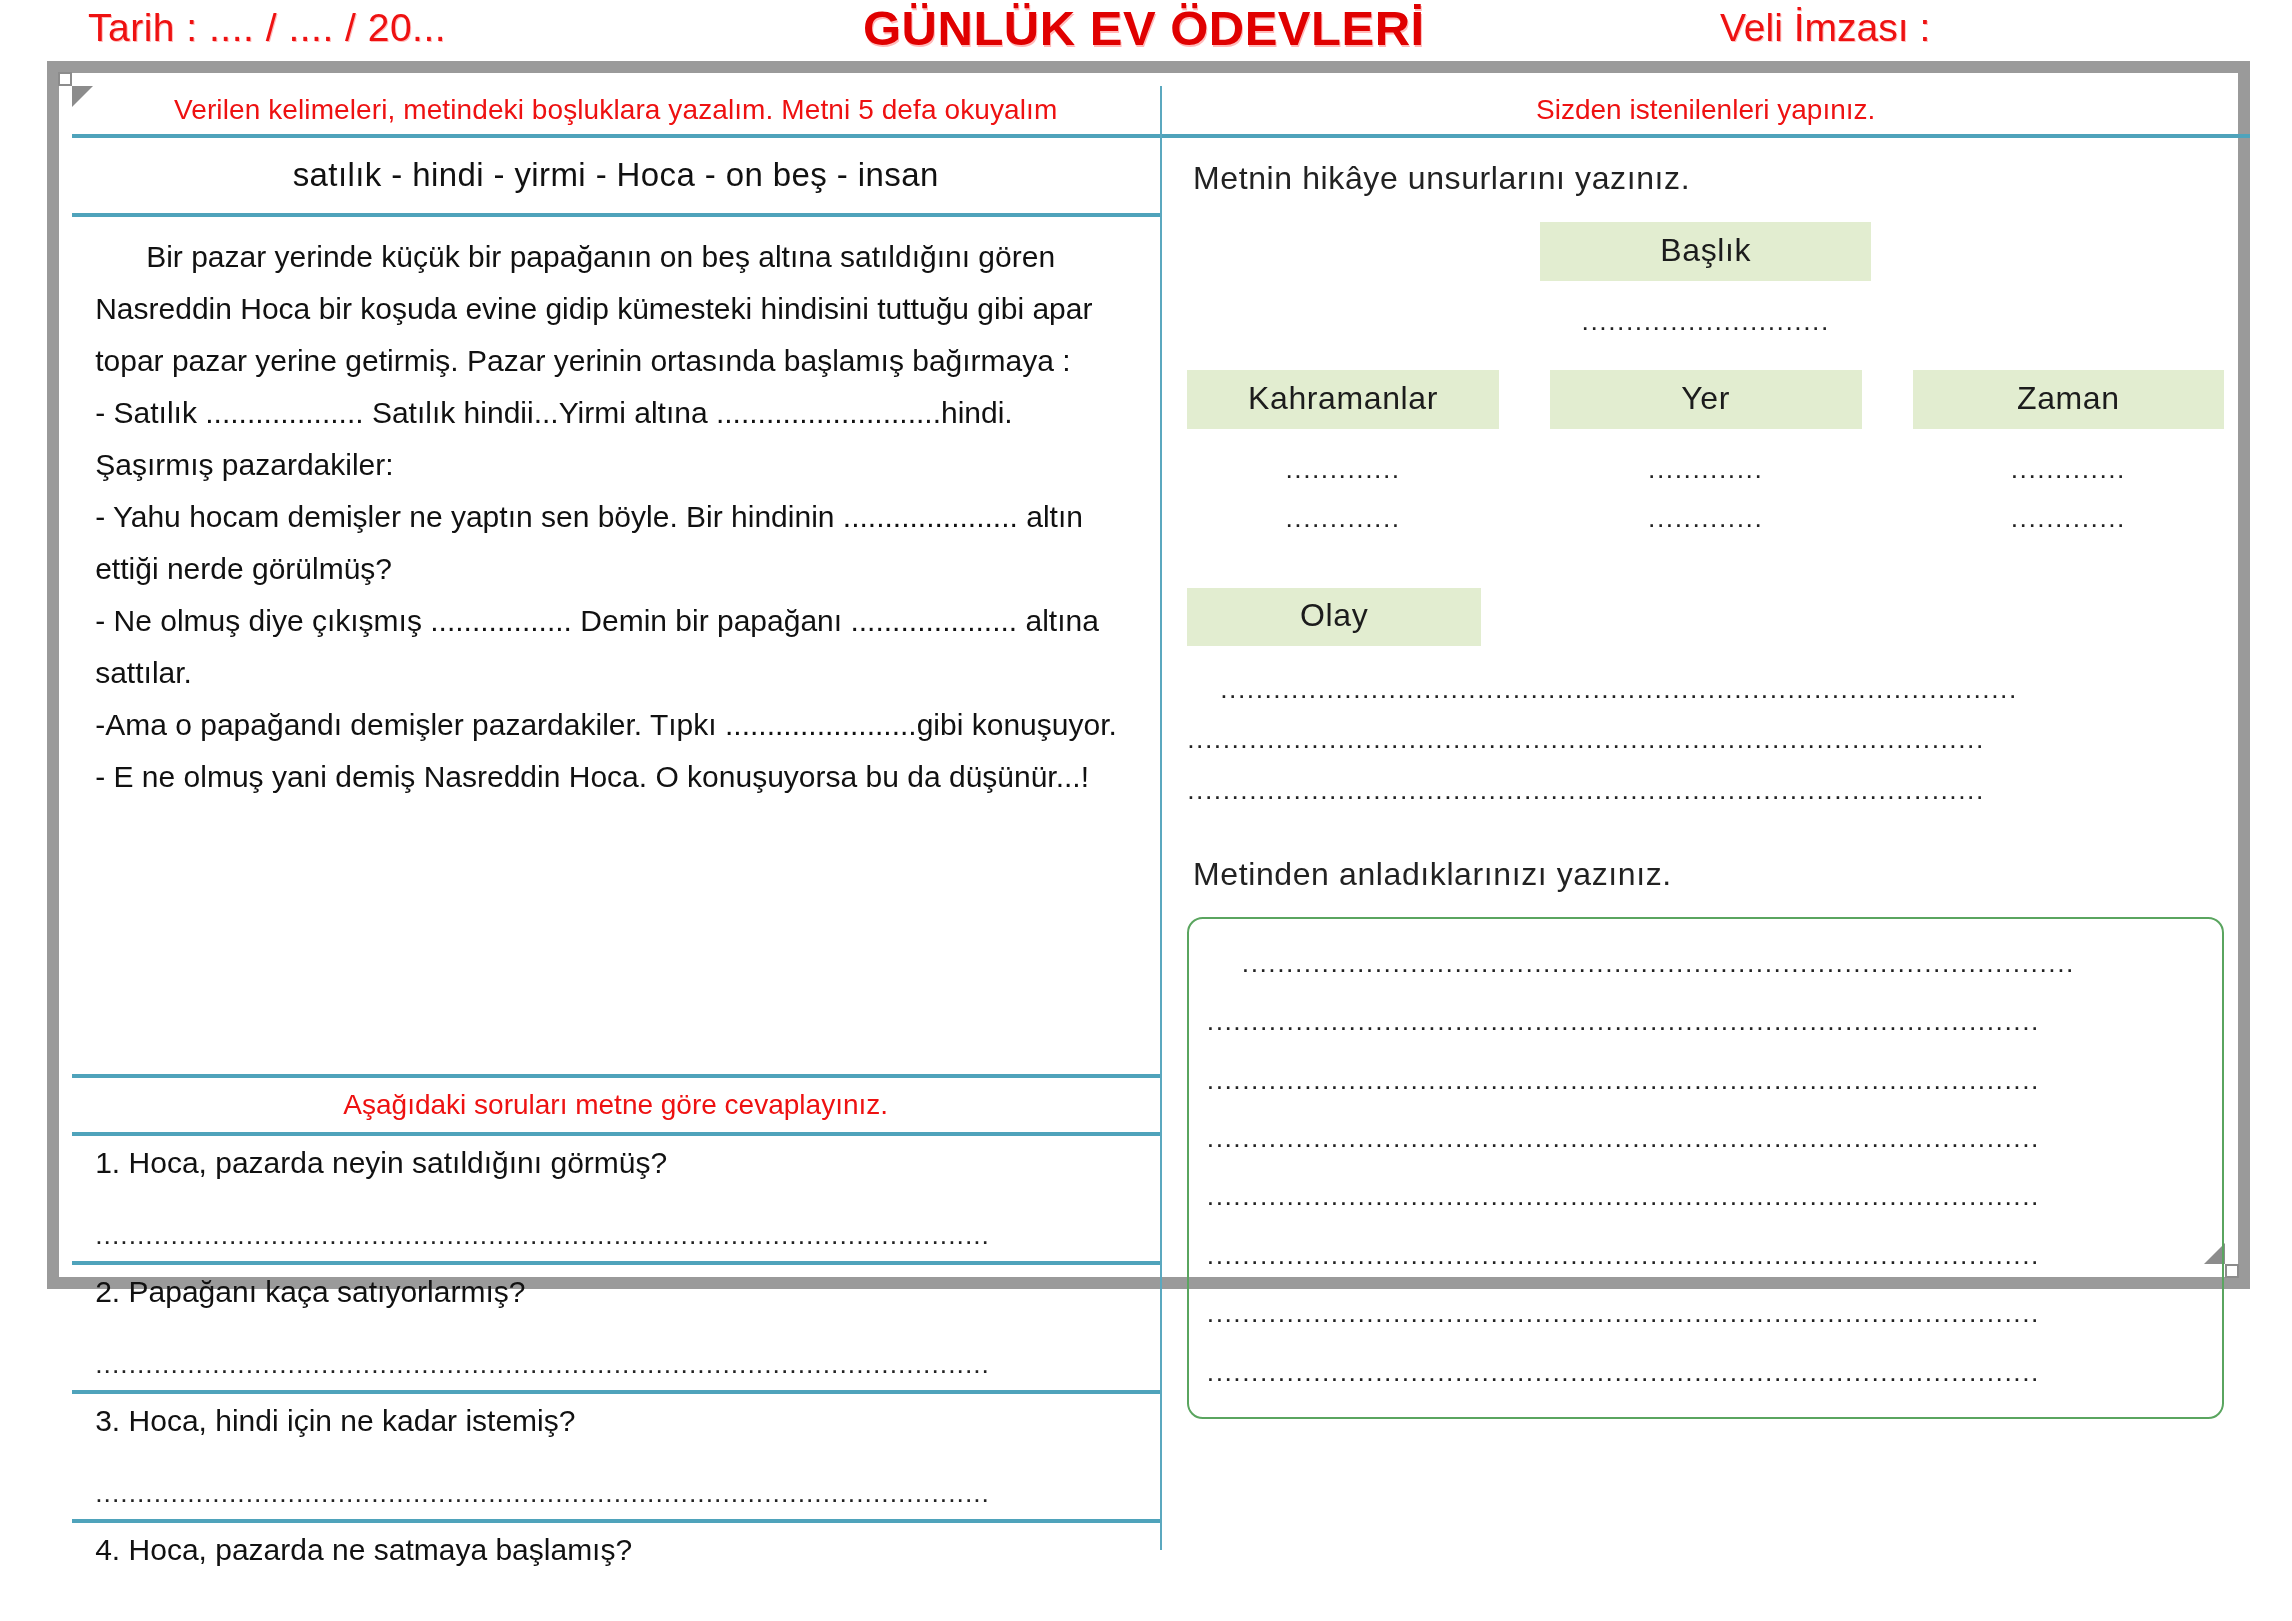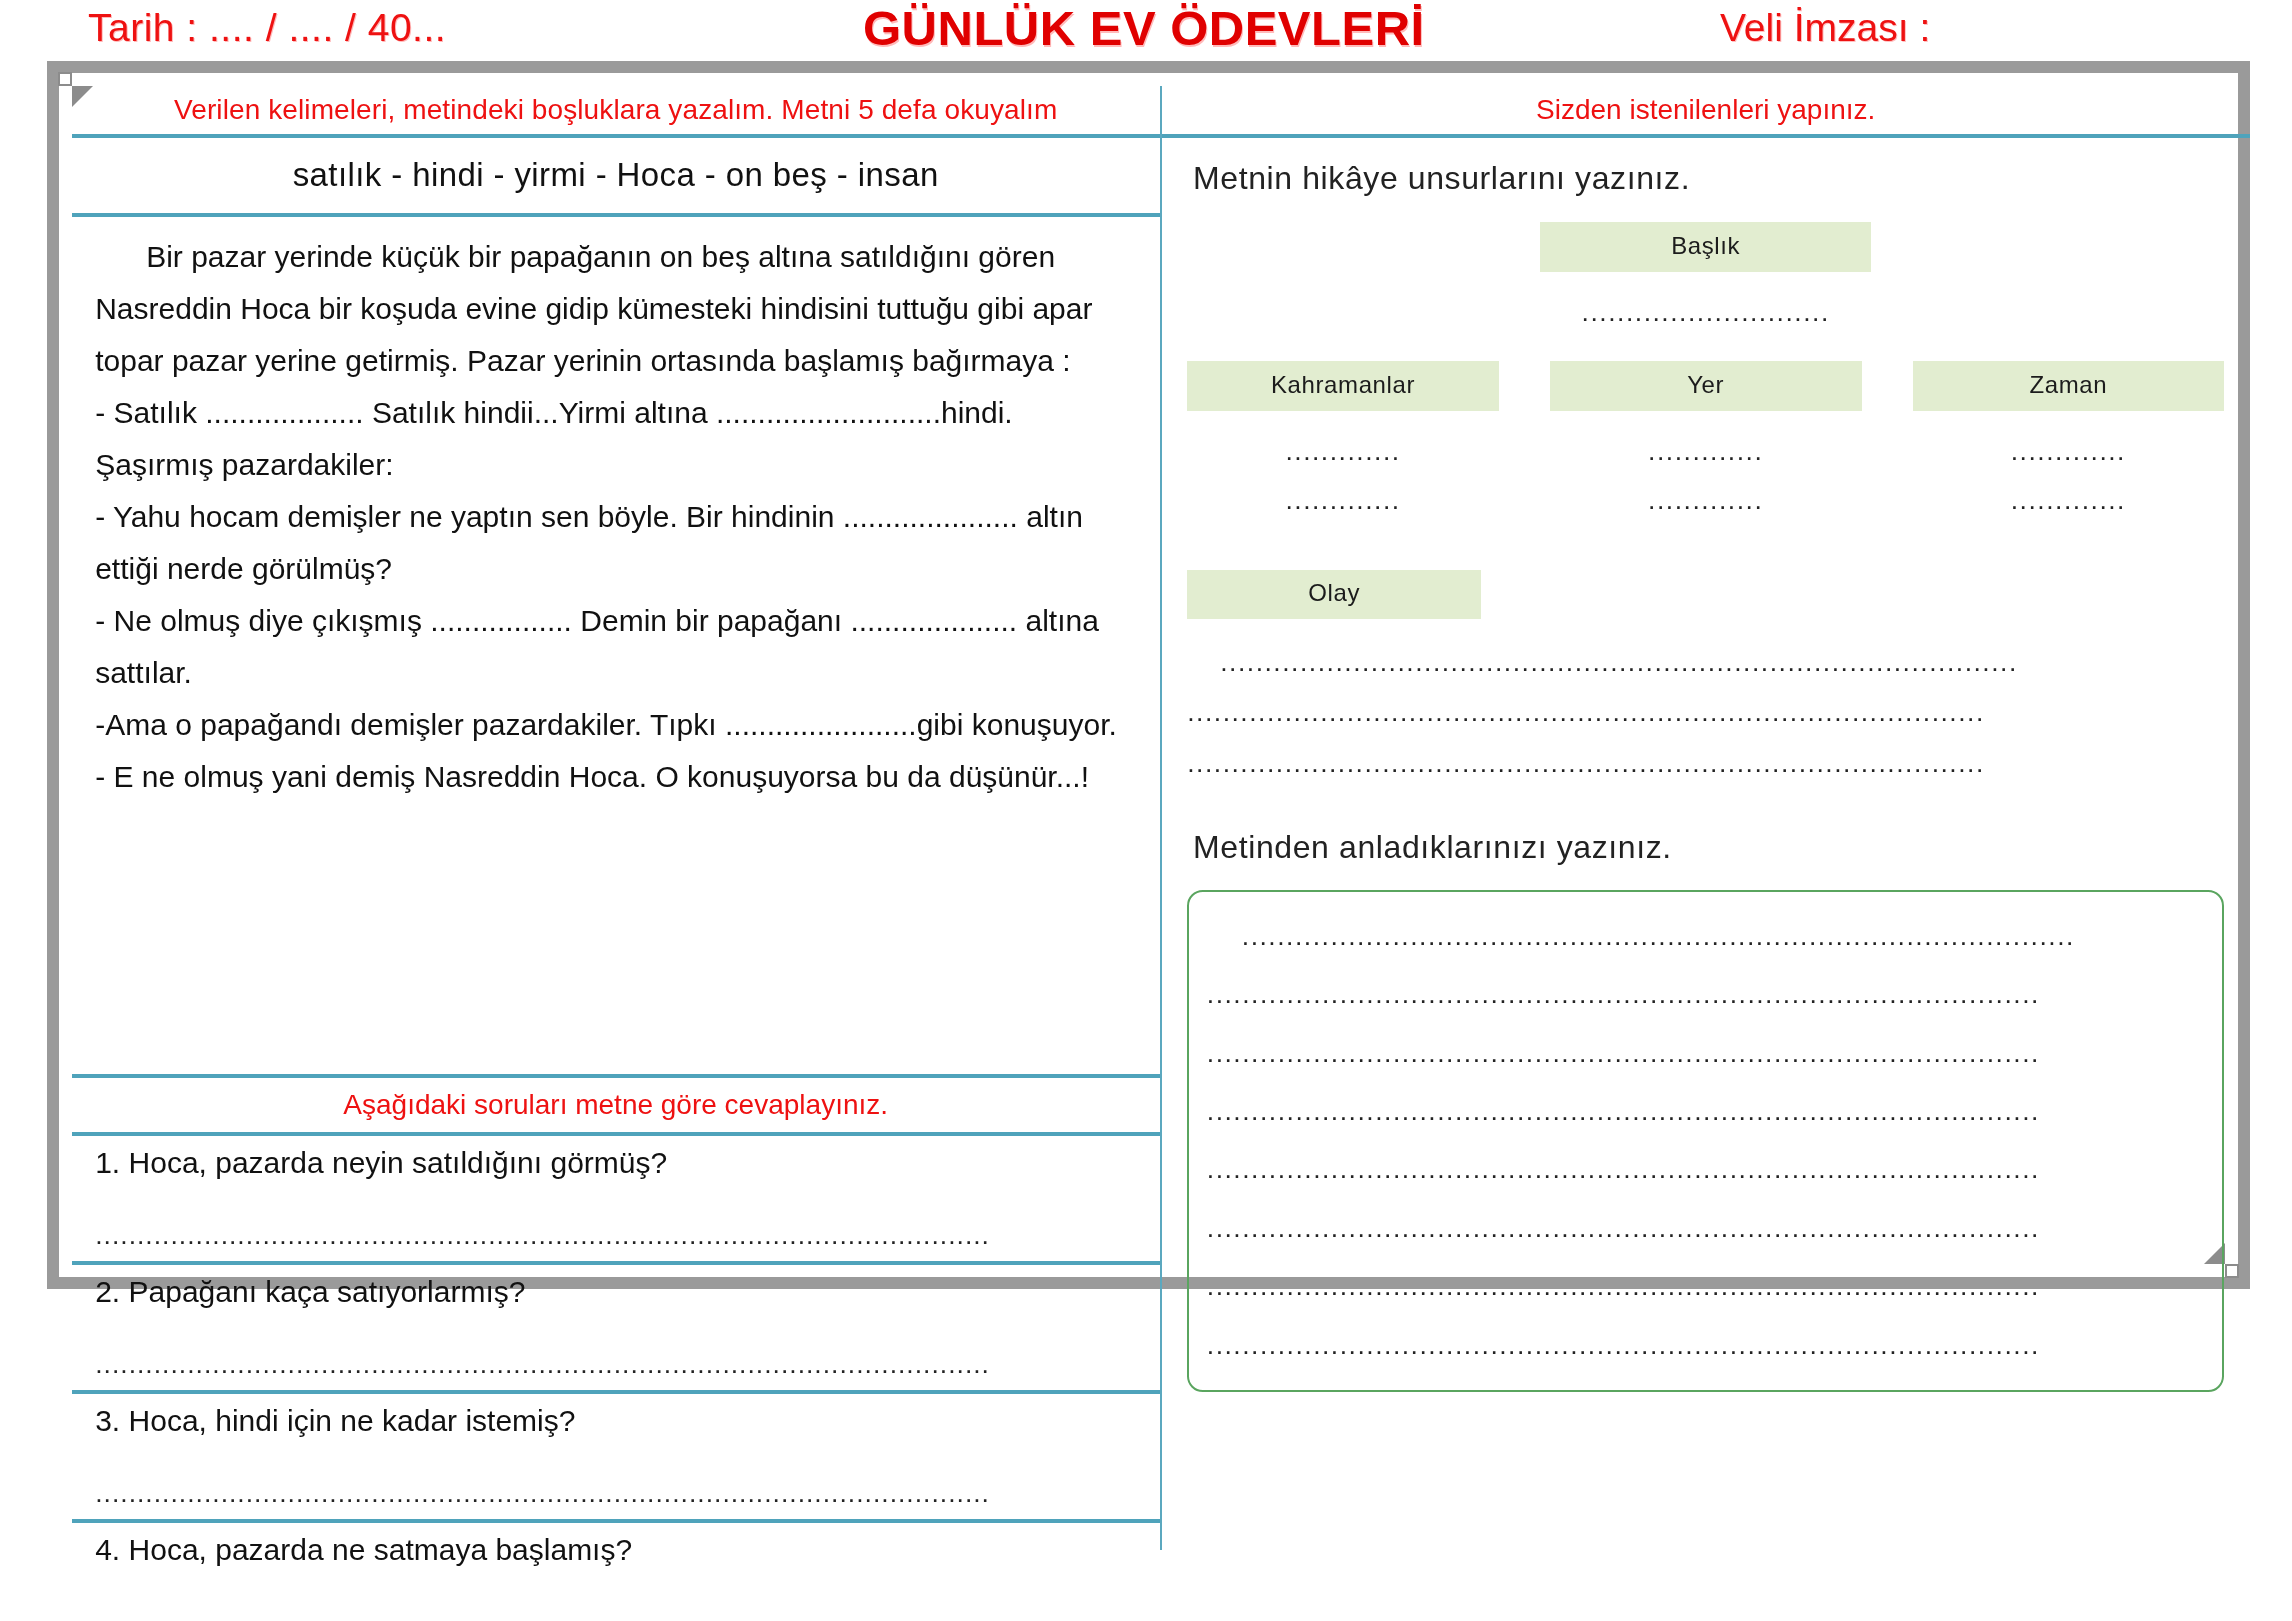--- a/index.html
+++ b/index.html
@@ -178,21 +178,21 @@
   .r-body { padding: 0 25.5px 0 25.5px; position: relative; }
   .r-prompt {
     font-size: 32px;
     color: #222;
     letter-spacing: 0.6px;
     padding: 21.6px 0 0 5.9px;
   }
   .green-tag {
     background: #e2edd0;
     color: #1c1c1c;
-    font-size: 24px;
+    font-size: 32px;
     letter-spacing: 0.6px;
     text-align: center;
     padding: 9.8px 0 11.8px 0;
     box-sizing: border-box;
   }
   .tag-baslik {
     width: 331px;
     margin: 25.5px auto 0 auto;
   }
   .dotline {
@@ -242,21 +242,21 @@
     box-sizing: border-box;
     height: 502px;
   }
   .green-box .dotline { margin-bottom: 27.4px; }
   .green-box .dotline.first { padding-left: 35px; }
 </style>
 </head>
 <body>
 
 <div class="top-header">
-  <div class="hdr-date">Tarih : .... / .... / 40...</div>
+  <div class="hdr-date">Tarih : .... / .... / 20...</div>
   <div class="hdr-title">GÜNLÜK EV ÖDEVLERİ</div>
   <div class="hdr-veli">Veli İmzası :</div>
 </div>
 
 <div class="sheet-frame">
   <div class="corner-tri corner-tl"></div>
   <div class="corner-tri corner-br"></div>
   <div class="corner-nub nub-tl"></div>
   <div class="corner-nub nub-br"></div>
 

